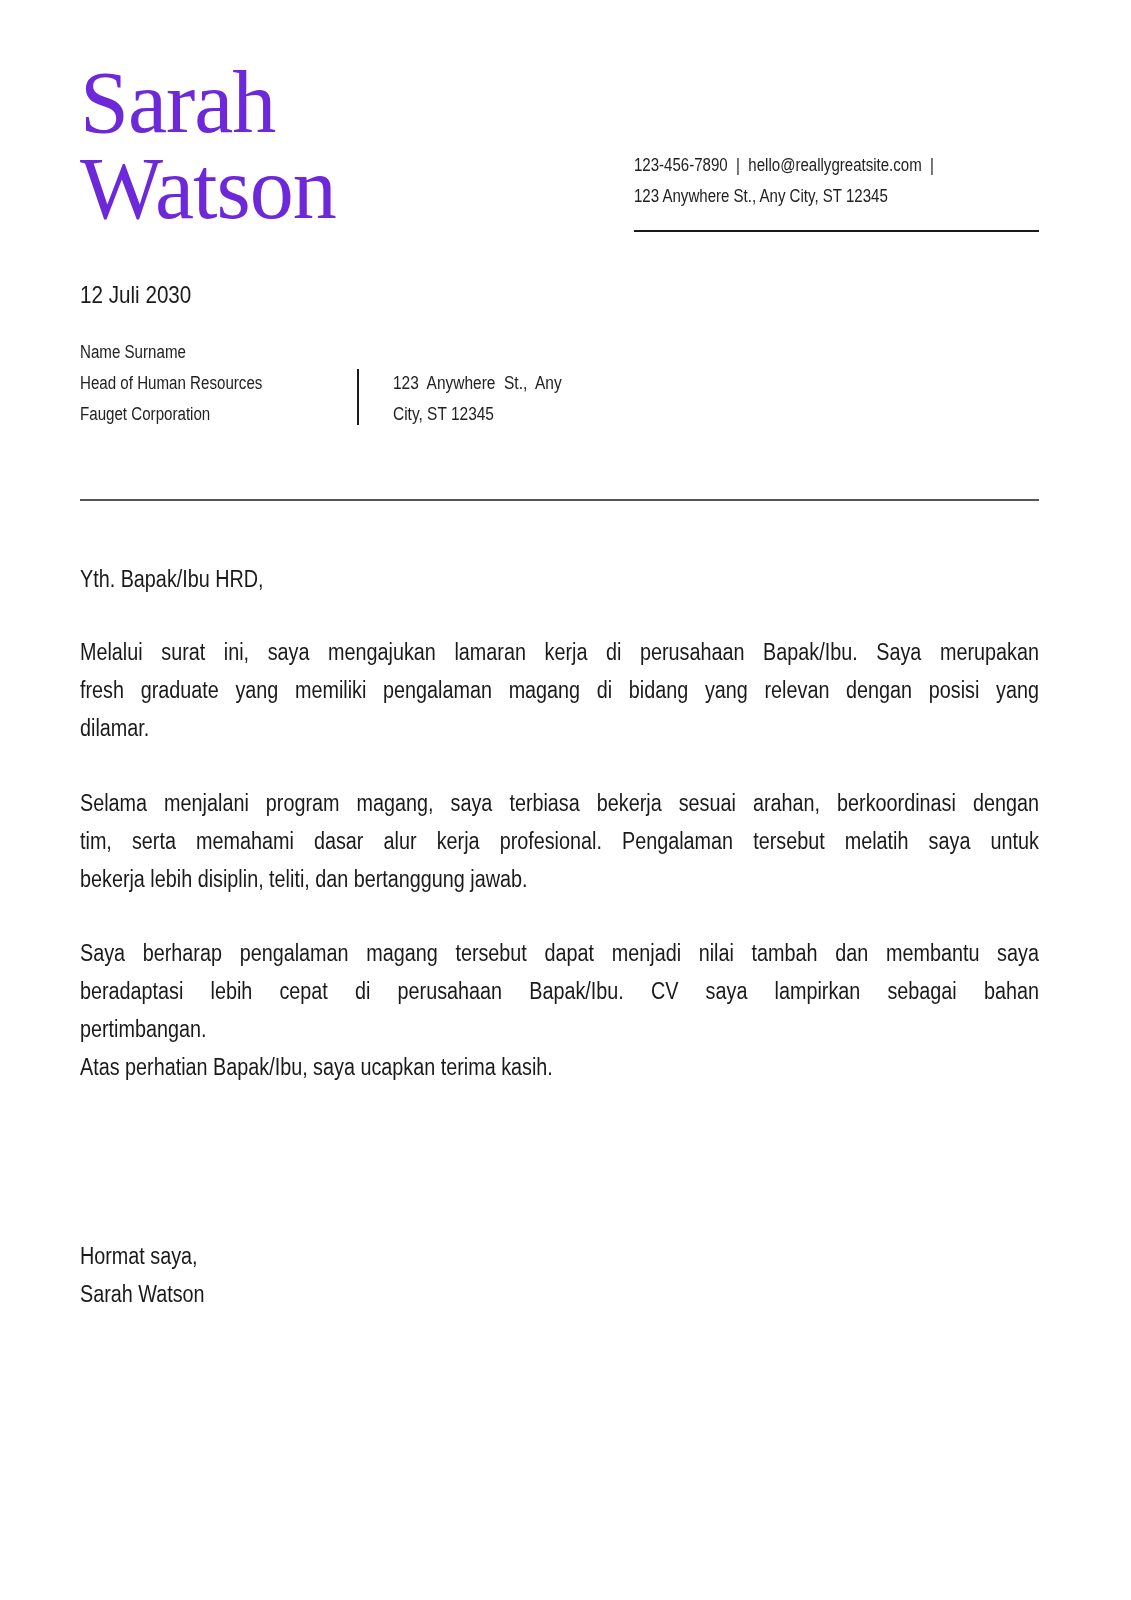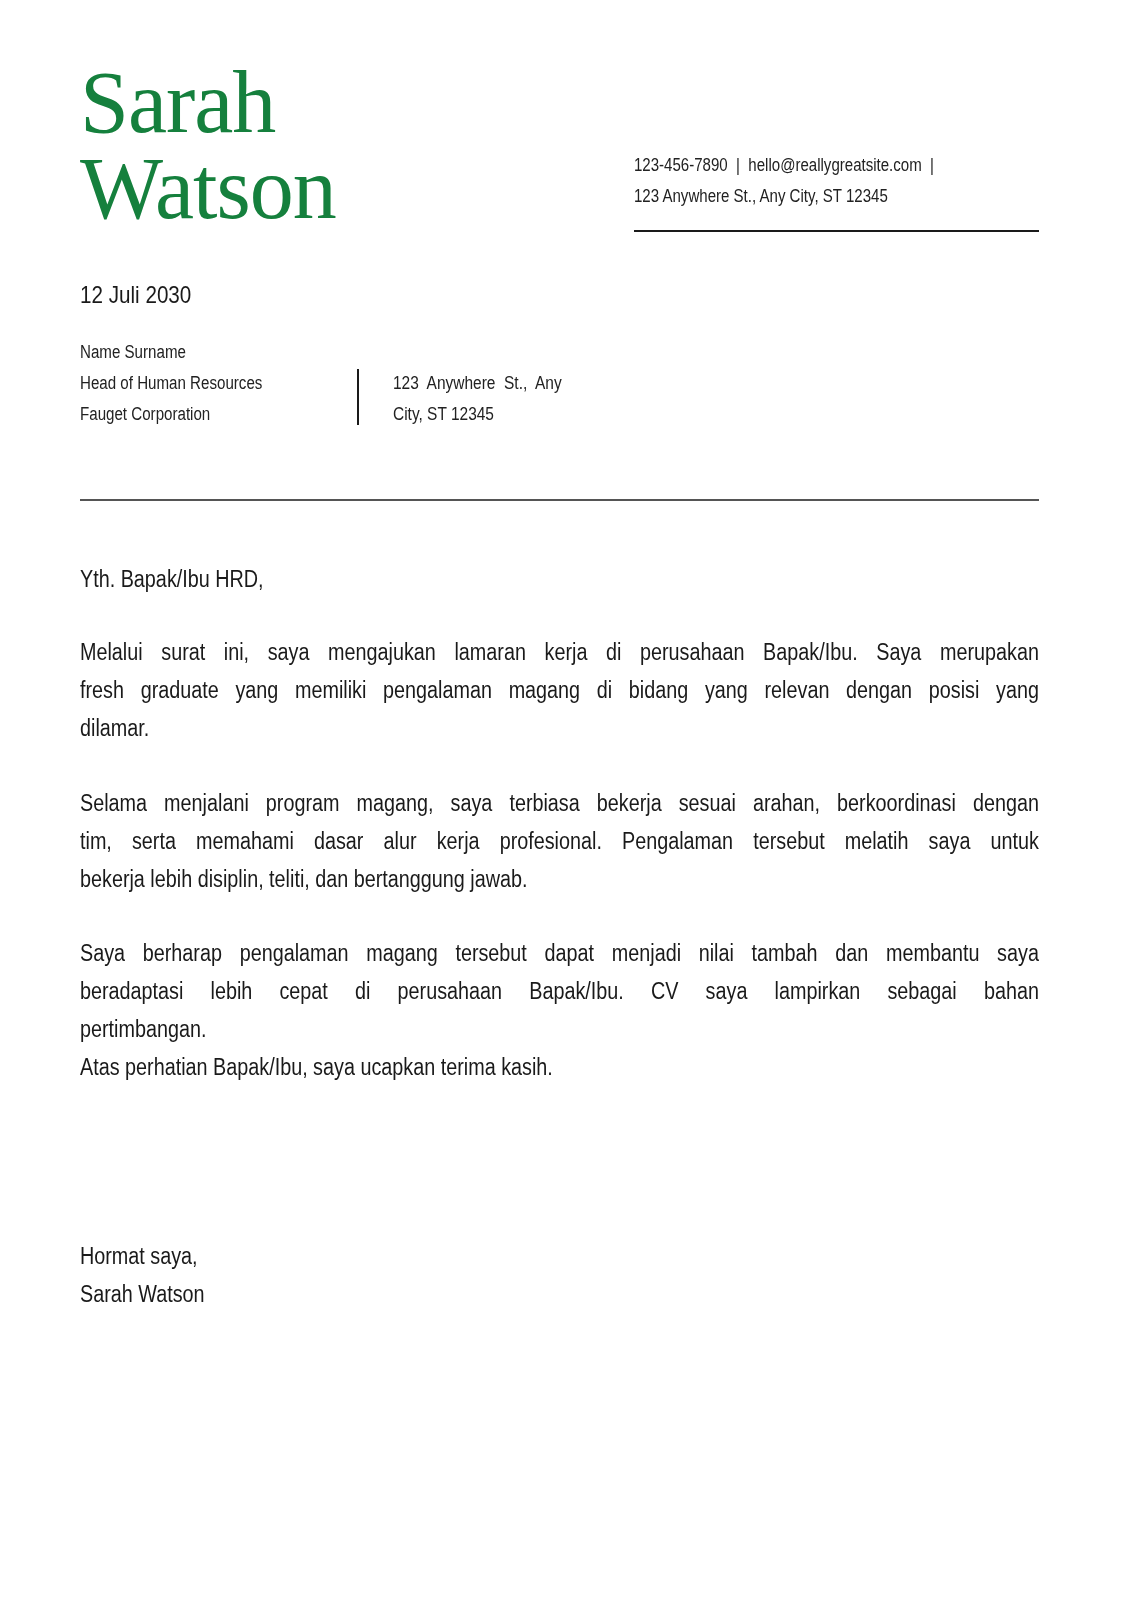--- a/index.html
+++ b/index.html
@@ -1,18 +1,18 @@
 <!DOCTYPE html>
 <html><head>
 <meta charset="utf-8">
 <style>
   html, body { margin: 0; padding: 0; background: #ffffff; }
   body { width: 1131px; height: 1600px; position: relative; overflow: hidden; color: #1a1a1a; font-family: "Liberation Sans", sans-serif; }
   .abs { position: absolute; }
-  .name { left: 80px; top: 60px; font-family: "Liberation Serif", serif; font-size: 88px; line-height: 86px; color: #15803d; letter-spacing: -1px; }
+  .name { left: 80px; top: 60px; font-family: "Liberation Serif", serif; font-size: 88px; line-height: 86px; color: #6d28d9; letter-spacing: -1px; }
   .name div { white-space: nowrap; }
   .contact { left: 634px; top: 150px; font-size: 17.5px; line-height: 31px; color: #222; transform: scaleX(0.86); transform-origin: left top; white-space: nowrap; }
   .contact-rule { left: 634px; top: 230px; width: 405px; height: 2px; background: #1a1a1a; }
   .date { left: 80px; top: 281px; font-size: 24px; color: #1a1a1a; transform: scaleX(0.86); transform-origin: left top; white-space: nowrap; }
   .recipient { left: 80px; top: 337px; font-size: 18px; line-height: 31px; color: #222; transform: scaleX(0.84); transform-origin: left top; white-space: nowrap; }
   .vrule { left: 357px; top: 369px; width: 2px; height: 56px; background: #1a1a1a; }
   .address { left: 393px; top: 368px; font-size: 18px; line-height: 31px; color: #222; transform: scaleX(0.86); transform-origin: left top; white-space: nowrap; }
   .main-rule { left: 80px; top: 499px; width: 959px; height: 2px; background: #555; }
   .body-text { left: 80px; width: 1115px; font-size: 23px; line-height: 38px; color: #1a1a1a; transform: scaleX(0.86); transform-origin: left top; text-align: justify; }
   .body-text .line { display: block; text-align: justify; text-align-last: justify; white-space: nowrap; }

